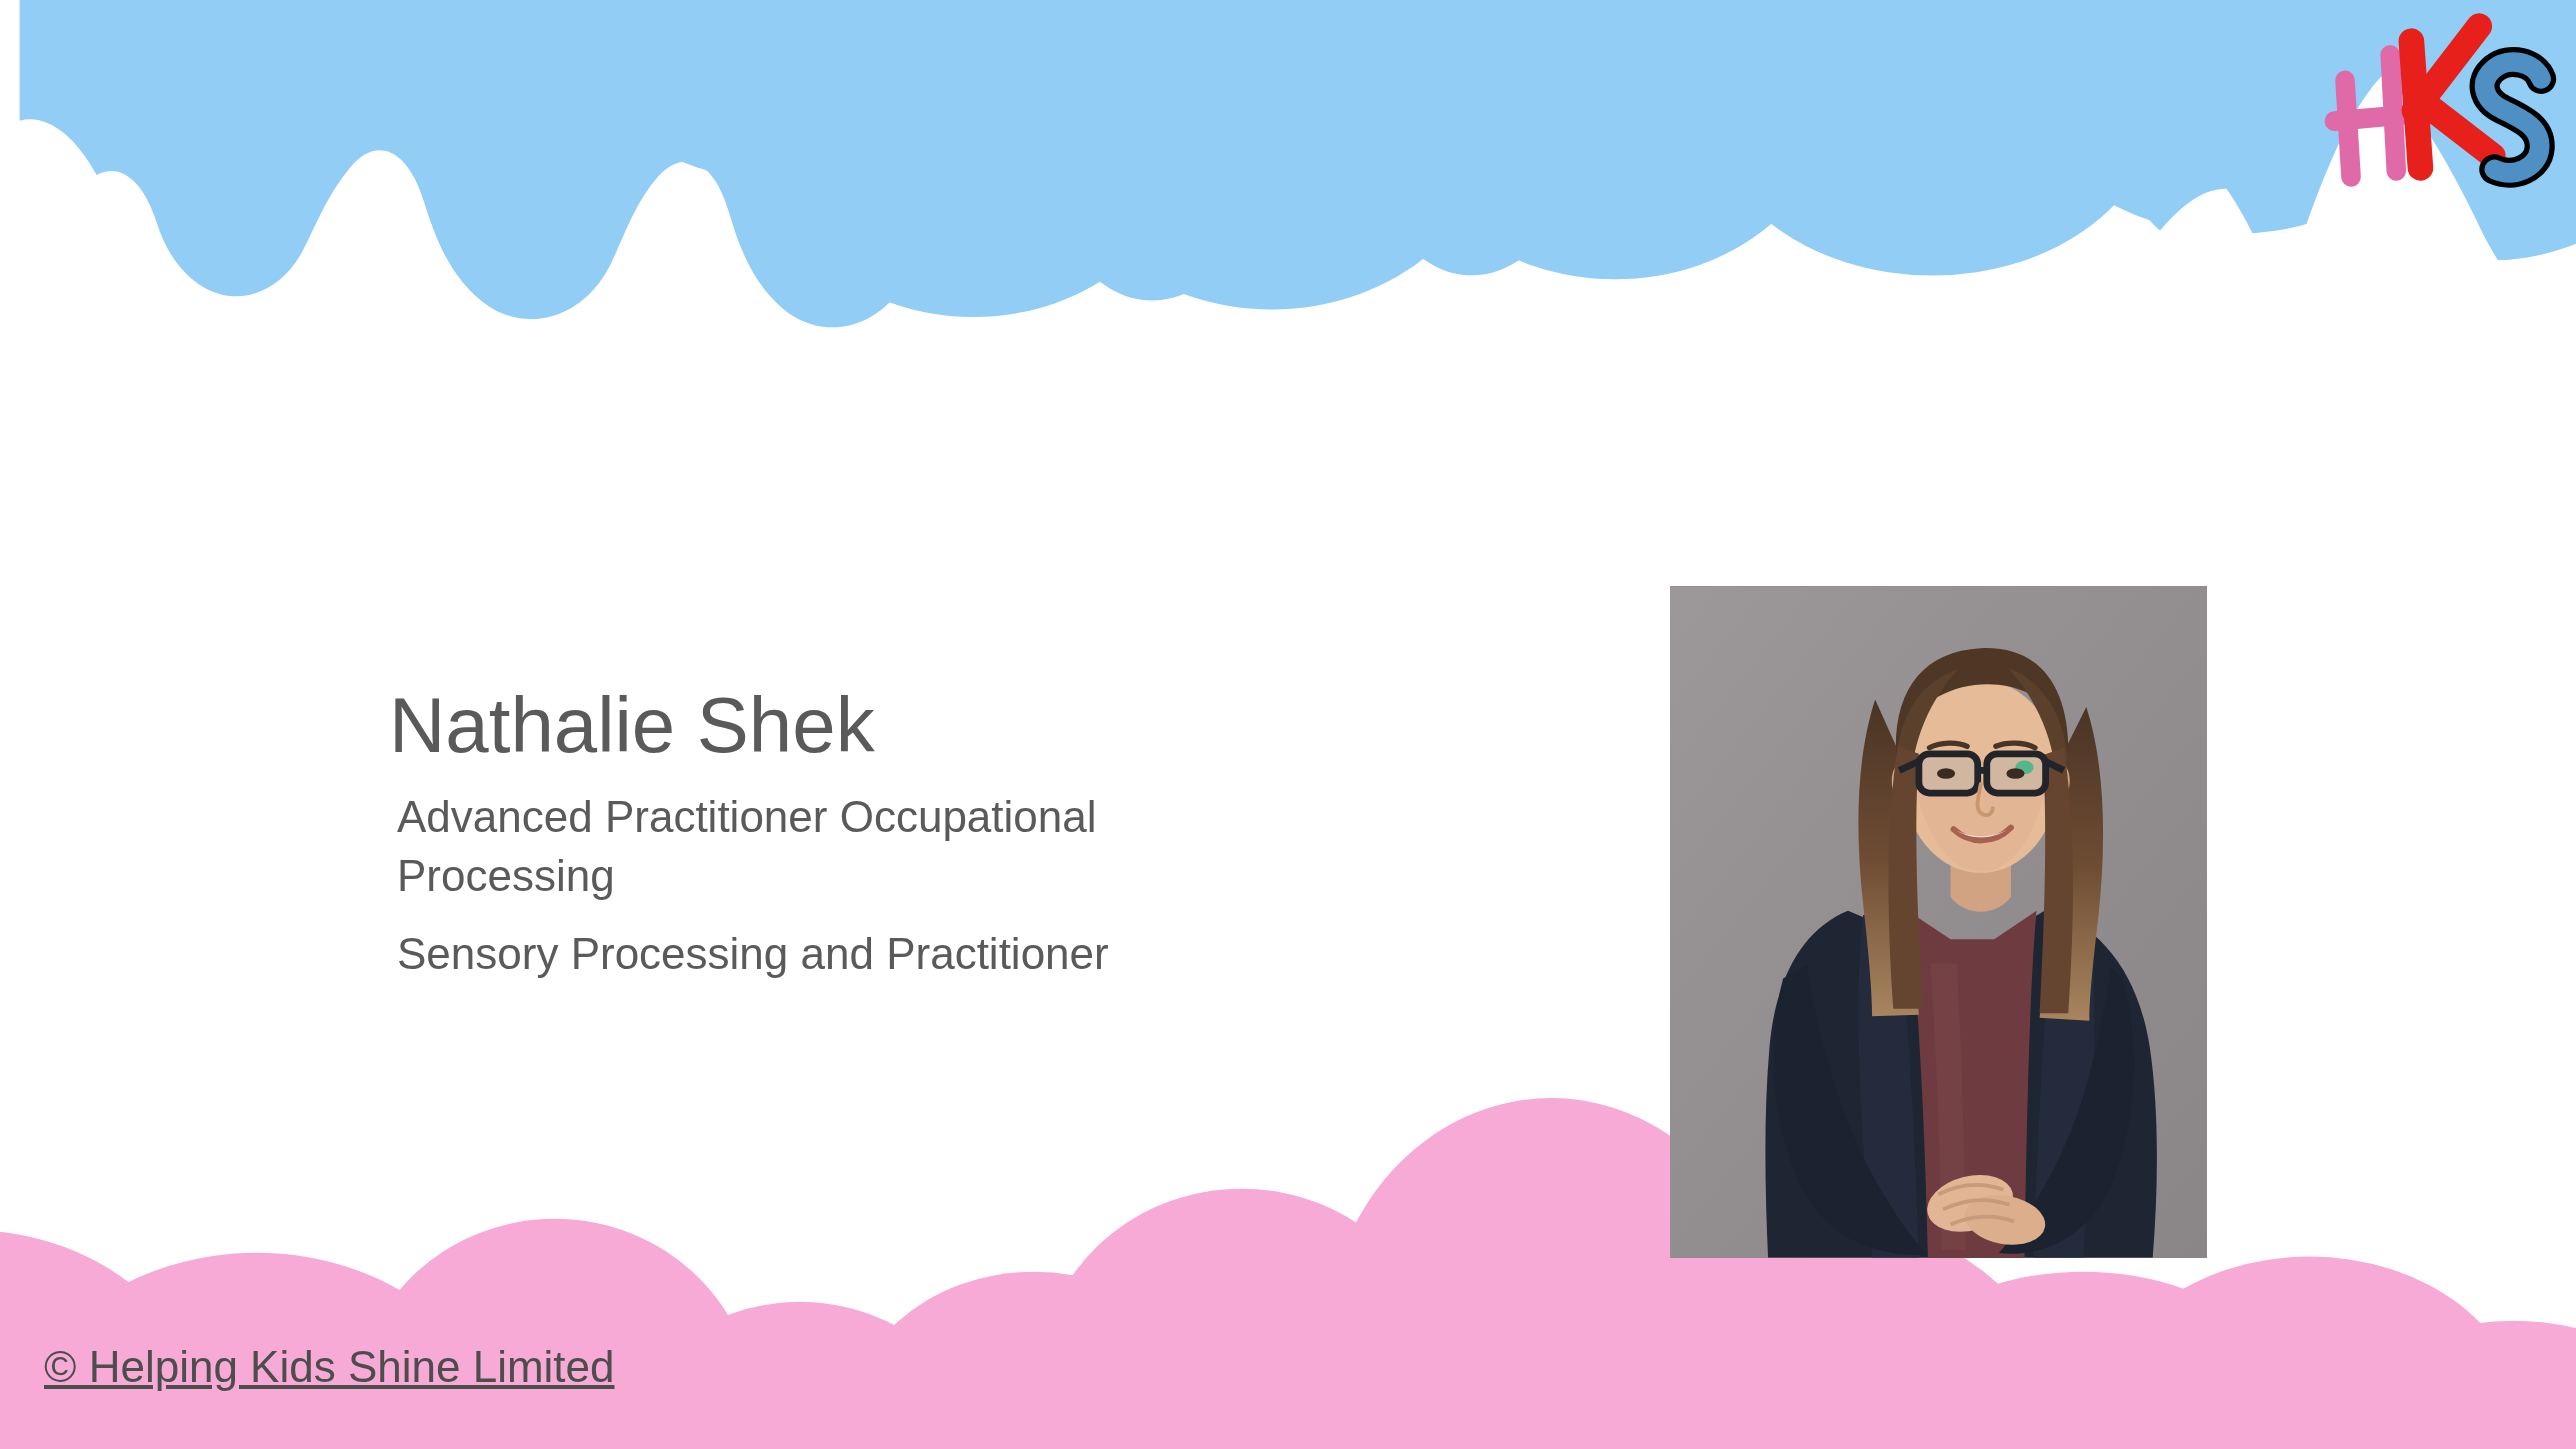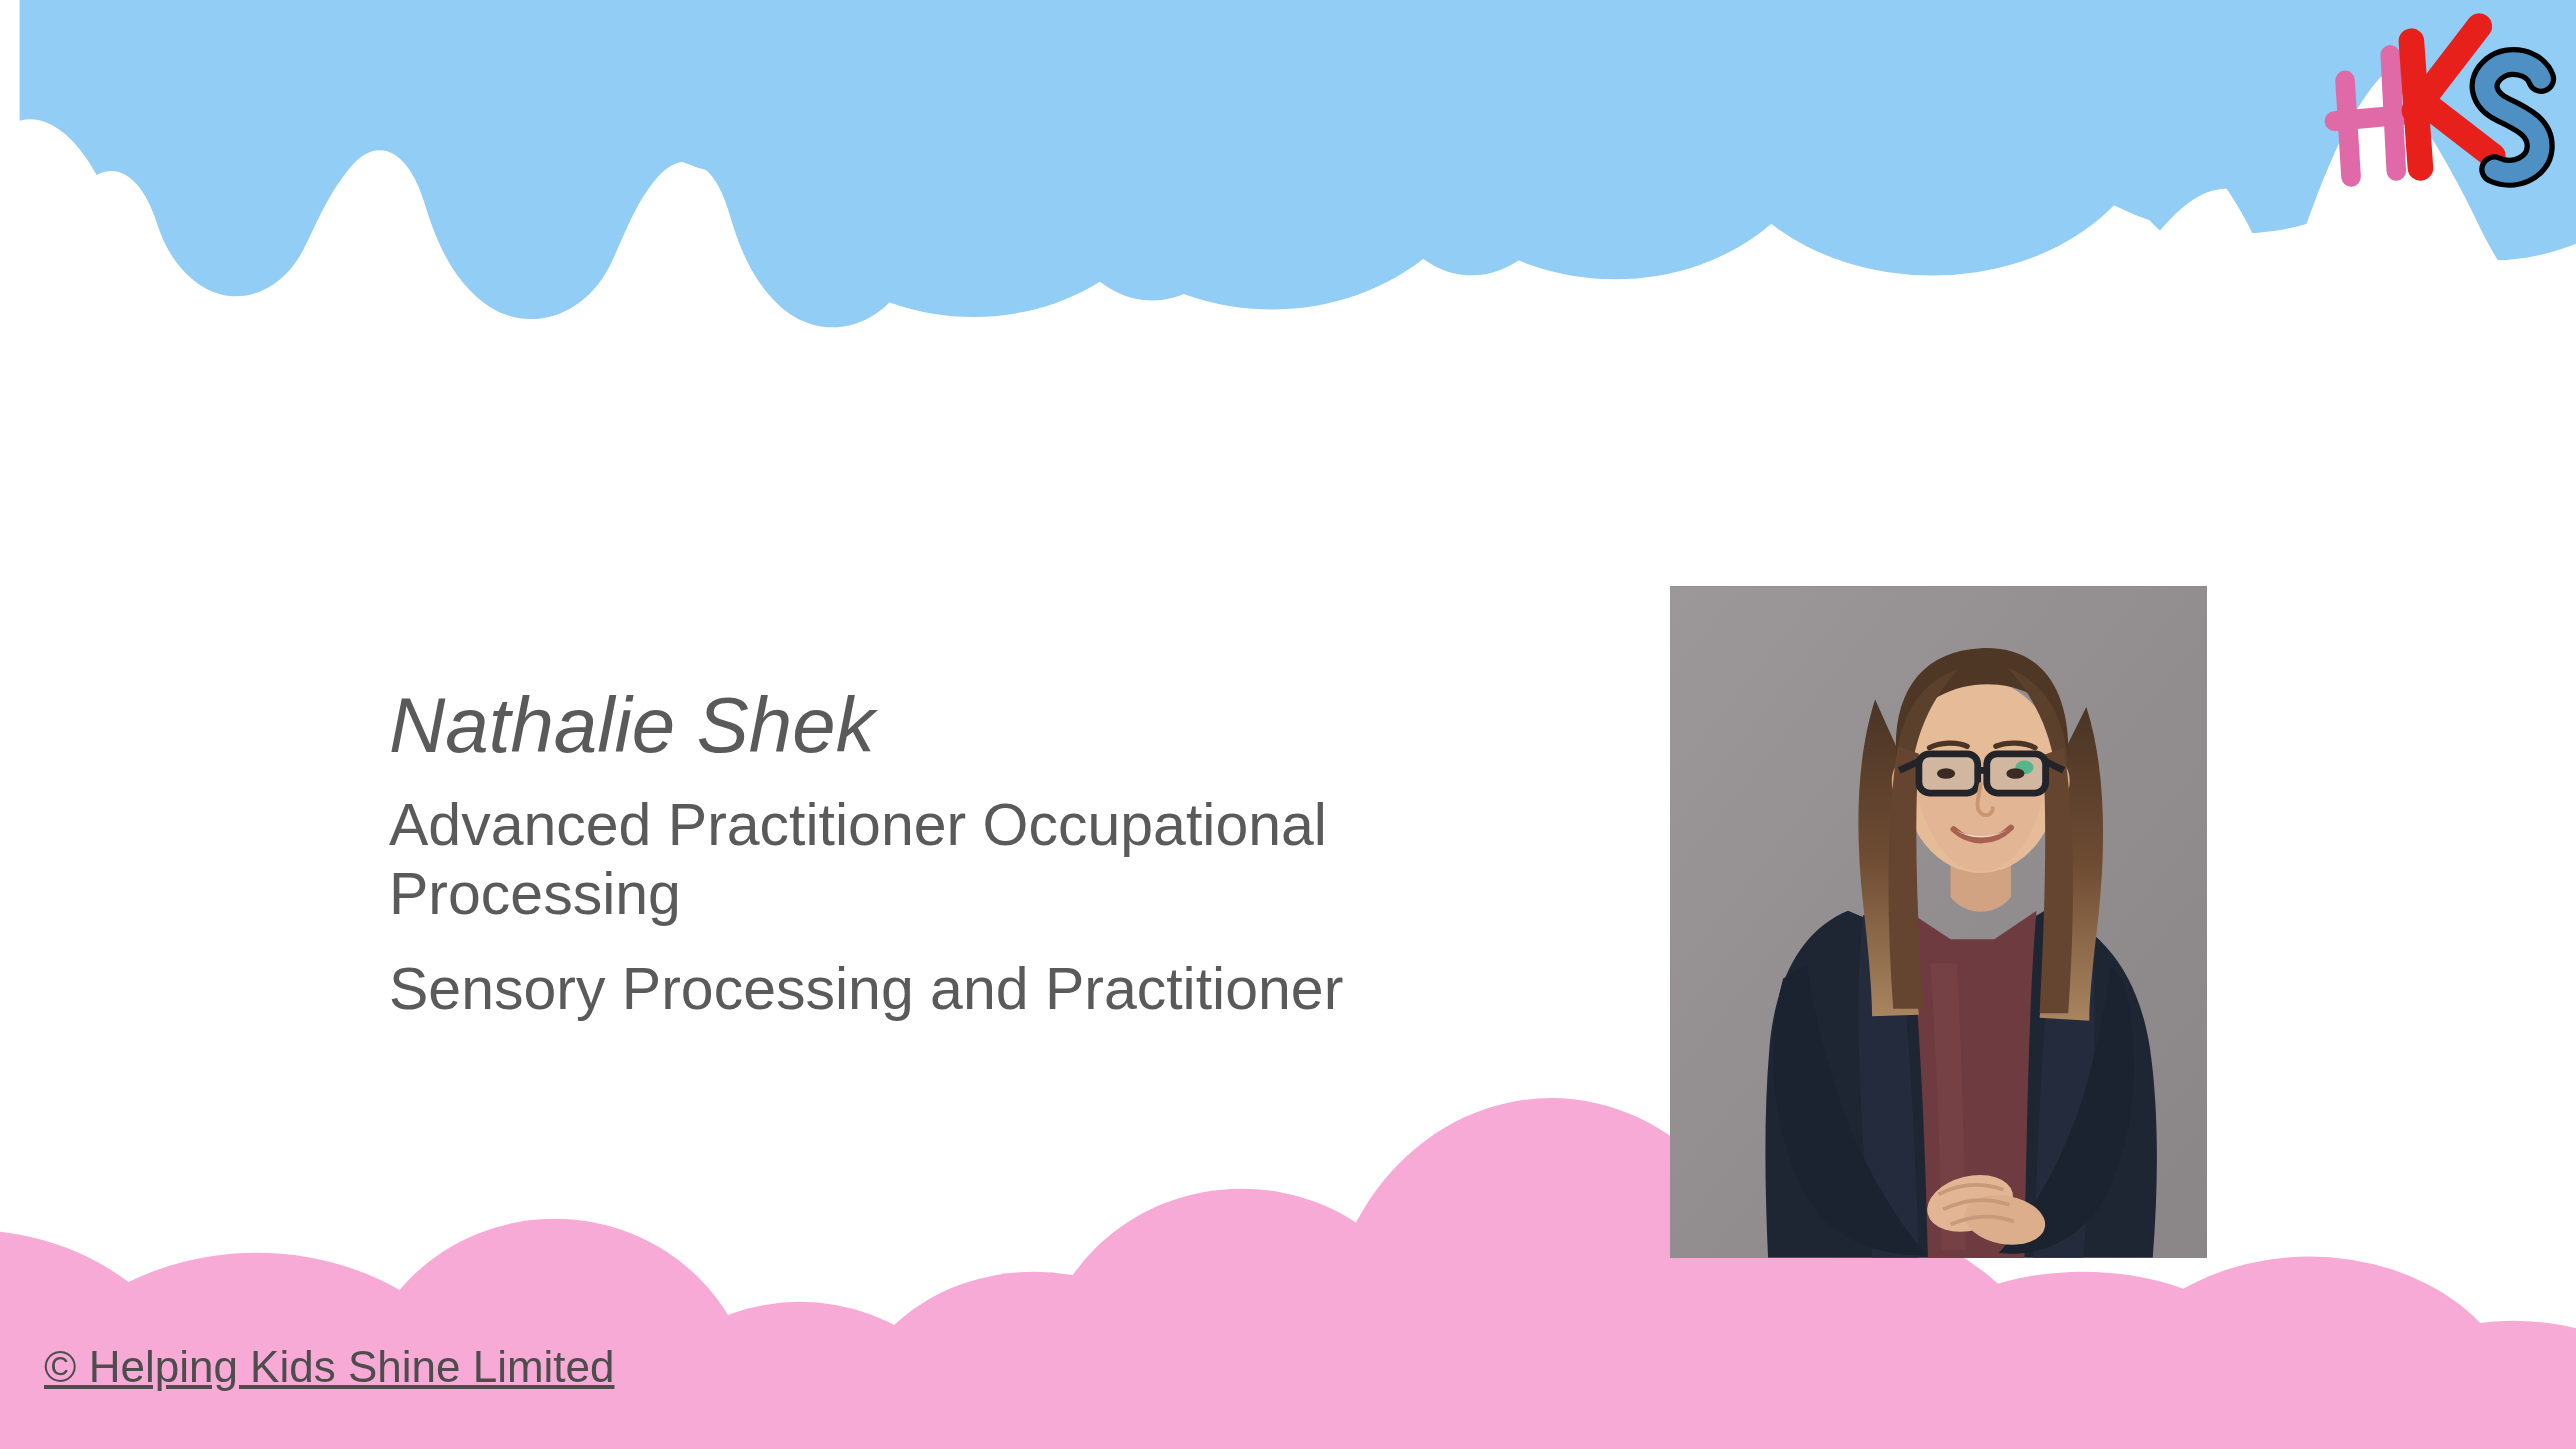--- a/index.html
+++ b/index.html
@@ -46,26 +46,25 @@
     left: 389px;
     top: 679px;
     width: 1132px;
     color: #5a5a5a;
   }
   #presenter-name {
     font-size: 78px;
     line-height: 1.18;
     margin: 0 0 19.6px 0;
     font-weight: 400;
-    font-style: italic;
   }
   .subline {
-    font-size: 59px;
+    font-size: 44px;
     line-height: 1.17;
-    margin: 0;
+    margin: 8px;
     font-weight: 400;
   }
   .subline + .subline {
     margin-top: 26px;
   }
 
   
   #portrait-frame {
     position: absolute;
     left: 1670px;

